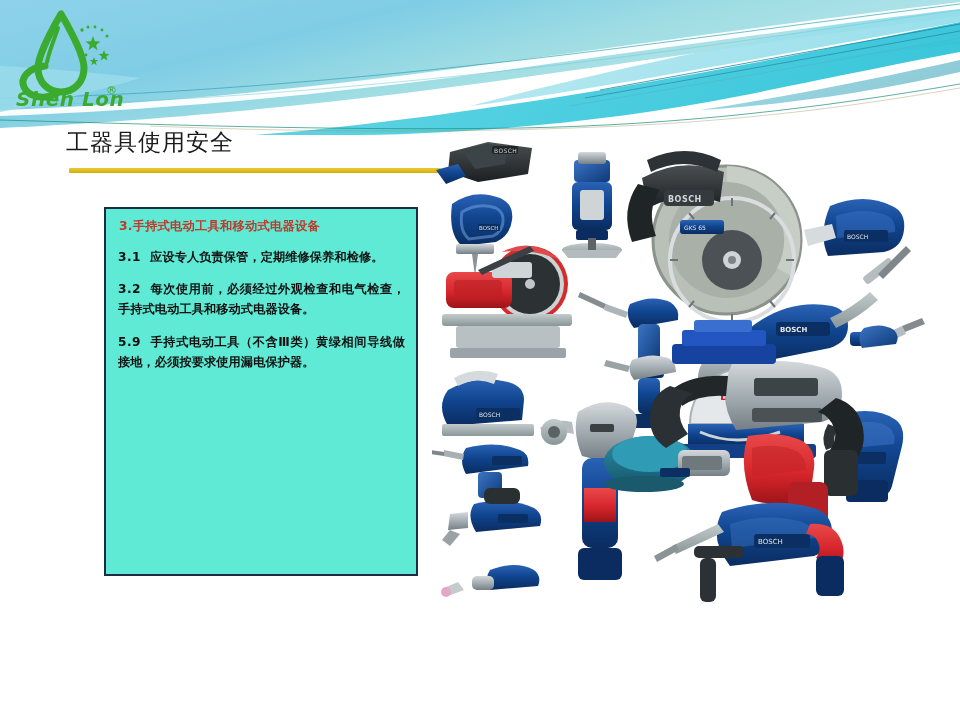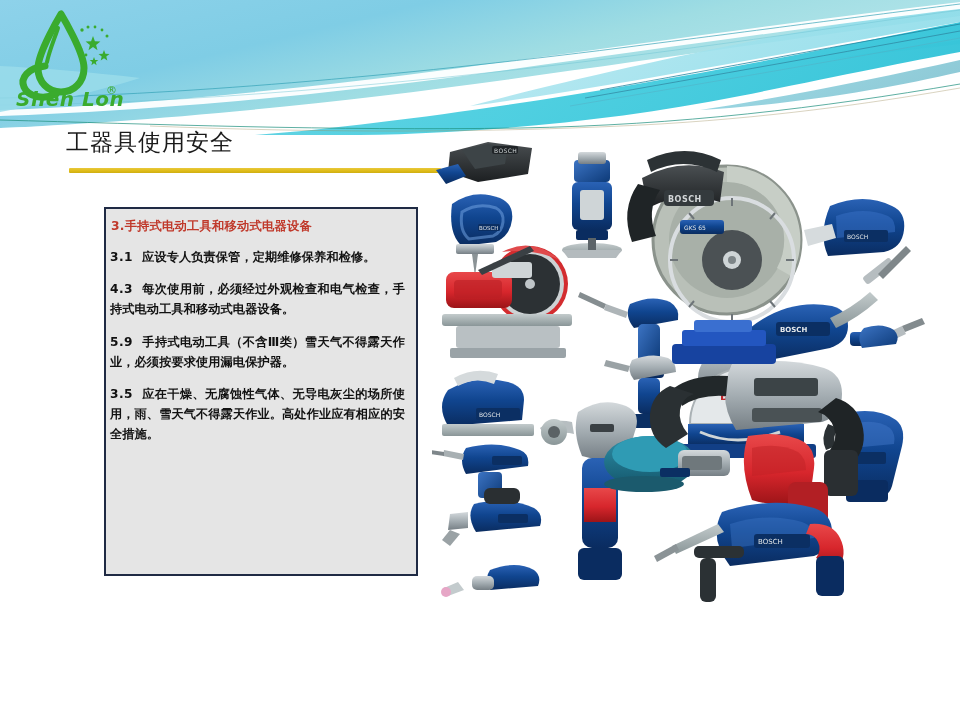--- a/index.html
+++ b/index.html
@@ -67,23 +67,23 @@
   }
 
   
   .content-box {
     position: absolute;
     left: 104px;
     top: 207px;
     width: 314px;
     height: 369px;
     border: 2px solid #1f2a44;
-    background: #e5e5e5;
+    background: #5eead4;
     box-sizing: border-box;
-    padding: 9px 11px 8px 4px;
+    padding: 9px 11px 8px 12px;
   }
   .box-heading {
     color: #c0392b;
     font-size: 12.3px;
     font-weight: bold;
     line-height: 1.35;
     letter-spacing: 0.2px;
     margin: 0 0 13px 1px;
     font-family: "DejaVu Sans", "Liberation Sans", sans-serif;
   }
@@ -205,31 +205,28 @@
   </div>
 
   <div class="content-box">
     <div class="box-heading">3.手持式电动工具和移动式电器设备</div>
 
     <p class="clause">
       <span class="num">3.1</span><span>应设专人负责保管，定期维修保养和检修。</span>
     </p>
 
     <p class="clause">
-      <span class="num">4.3</span><span>每次使用前，必须经过外观检查和电气检查，手持式电动工具和移动式电器设备。</span>
+      <span class="num">3.2</span><span>每次使用前，必须经过外观检查和电气检查，手持式电动工具和移动式电器设备。</span>
     </p>
 
     <p class="clause">
-      <span class="num">5.9</span><span>手持式电动工具（不含Ⅲ类）雪天气不得露天作业，必须按要求使用漏电保护器。</span>
+      <span class="num">5.9</span><span>手持式电动工具（不含Ⅲ类）黄绿相间导线做接地，必须按要求使用漏电保护器。</span>
     </p>
 
 
-    <p class="clause">
-      <span class="num">3.5</span><span>应在干燥、无腐蚀性气体、无导电灰尘的场所使用，雨、雪天气不得露天作业。高处作业应有相应的安全措施。</span>
-    </p>
 
   </div>
 
   <div class="tools-image">
     <svg width="500" height="480" viewBox="0 0 500 480" xmlns="http://www.w3.org/2000/svg">
       <defs>
         <linearGradient id="blu" x1="0" y1="0" x2="0" y2="1">
           <stop offset="0%" stop-color="#2a62b5"></stop>
             <stop offset="45%" stop-color="#10458f"></stop>
             <stop offset="100%" stop-color="#0a2c60"></stop>

